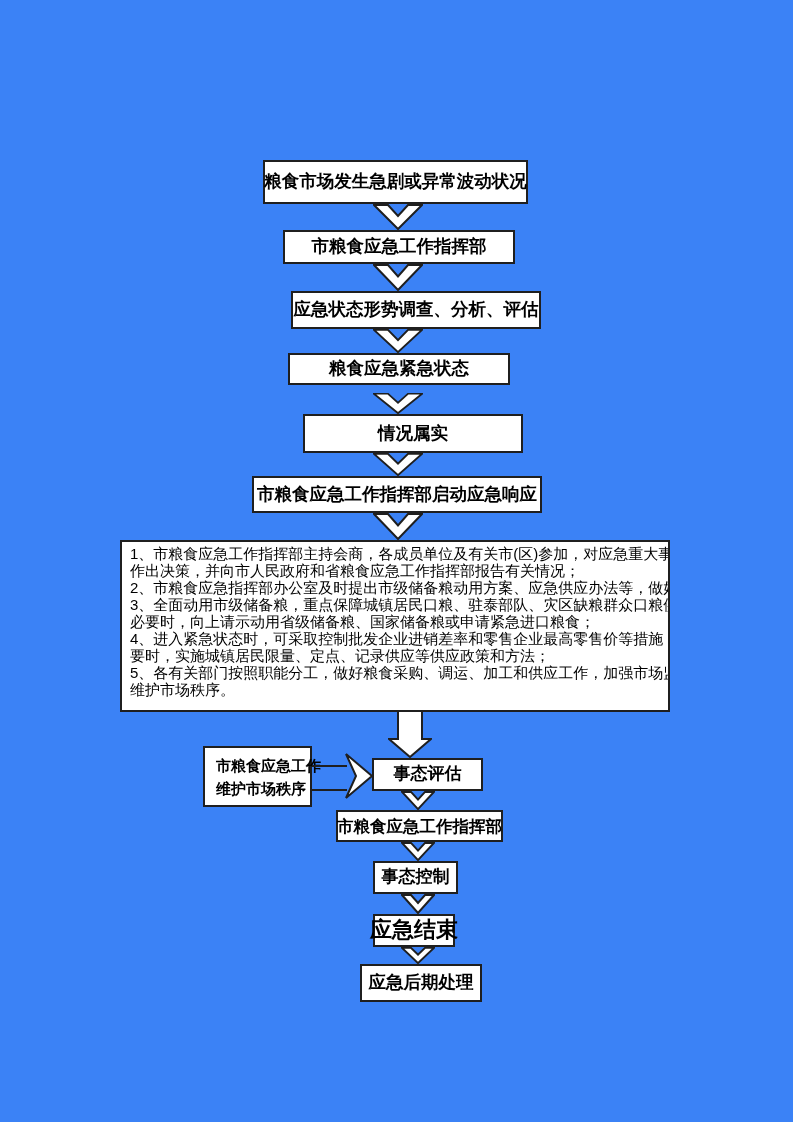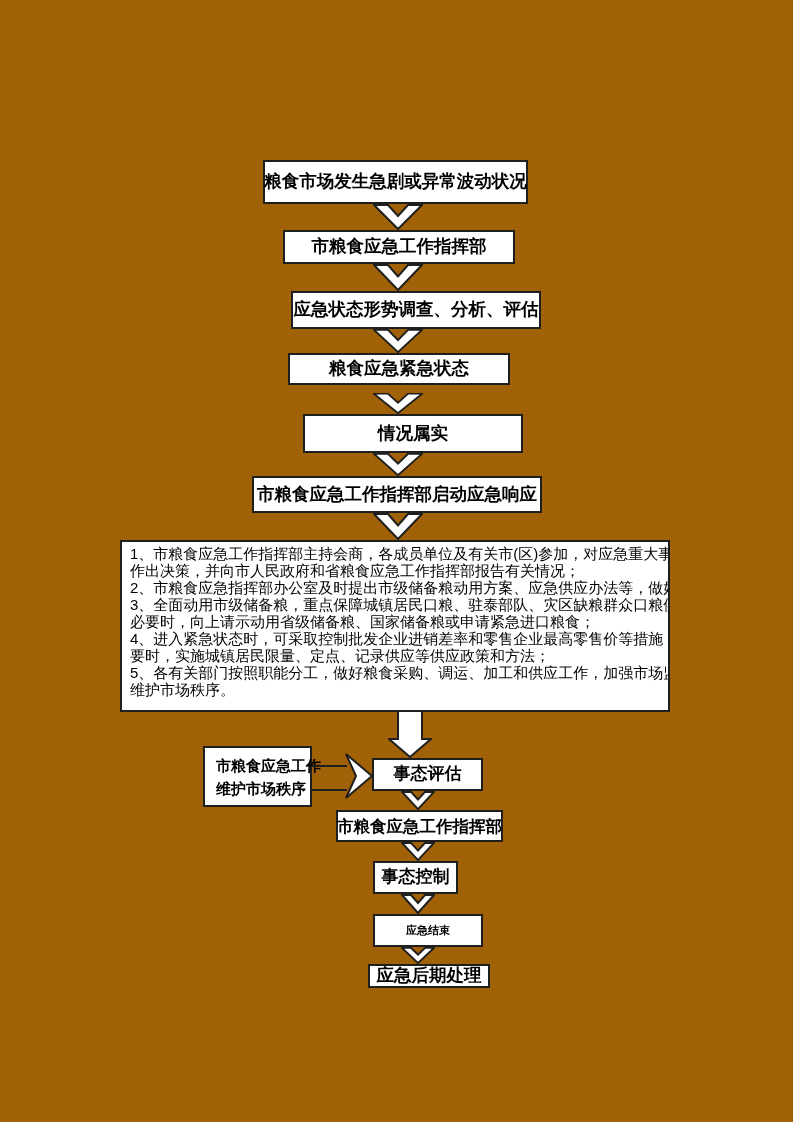--- a/index.html
+++ b/index.html
@@ -1,17 +1,17 @@
 <!DOCTYPE html>
 <html><head>
 <meta charset="utf-8">
 <style>
   html,body { margin:0; padding:0; background:#ffffff; }
   .page {
-    position:relative; width:793px; height:1122px; background:#a16207;
+    position:relative; width:793px; height:1122px; background:#3b82f6;
     font-family:"Liberation Sans","DejaVu Sans",sans-serif; color:#000;
     overflow:hidden;
   }
   .fbox {
     position:absolute; box-sizing:border-box;
     border:2px solid #1f1f1f; background:#ffffff;
     display:flex; align-items:center; justify-content:center;
     font-weight:bold; white-space:nowrap; line-height:1.1;
   }
   .bigbox {
@@ -130,23 +130,23 @@
   </div>
 
   <div class="fbox" style="left:373px;top:861px;width:85px;height:33px;font-size:17px;">事态控制</div>
 
   <div class="arrow" style="left:401px;top:894px;width:34px;height:20px;">
     <svg viewBox="0 0 34 20" preserveAspectRatio="none">
         <polygon points="1,1 10,1 17,9 24,1 33,1 17,19" fill="#ffffff" stroke="#1f1f1f" stroke-width="2"></polygon>
       </svg>
   </div>
 
-  <div class="fbox" style="left:373px;top:914px;width:110px;height:33px;font-size:11px;">应急结束</div>
+  <div class="fbox" style="left:373px;top:914px;width:82px;height:33px;font-size:22px;">应急结束</div>
 
   <div class="arrow" style="left:401px;top:947px;width:34px;height:17px;">
     <svg viewBox="0 0 34 20" preserveAspectRatio="none">
         <polygon points="1,1 10,1 17,9 24,1 33,1 17,19" fill="#ffffff" stroke="#1f1f1f" stroke-width="2"></polygon>
       </svg>
   </div>
 
-  <div class="fbox" style="left:360px;top:964px;width:122px;height:24px;font-size:17.5px;margin-left:8px;">应急后期处理</div>
+  <div class="fbox" style="left:360px;top:964px;width:122px;height:38px;font-size:17.5px;">应急后期处理</div>
 
 </div>
 
 </body></html>

